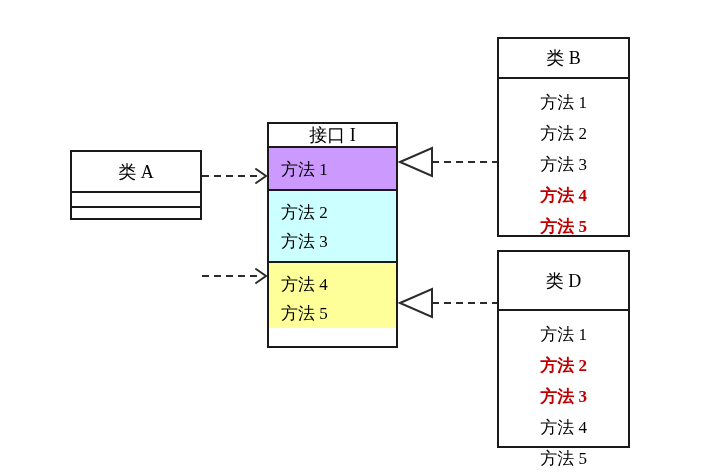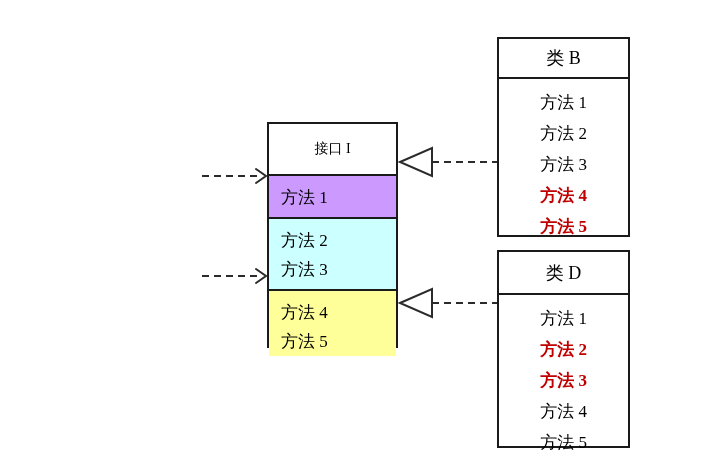--- a/index.html
+++ b/index.html
@@ -66,26 +66,26 @@
 
   
   .interface-box {
     position: absolute;
     left: 267px; top: 122px;
     width: 131px; height: 226px;
     border: 2px solid var(--border, #1a1a1a);
     background: var(--background, #ffffff);
   }
   .iface-title {
-    height: 52px;
+    height: 24px;
     border-bottom: 2px solid var(--border, #1a1a1a);
     display: flex;
     align-items: center;
     justify-content: center;
-    font-size: 14px;
+    font-size: 18px;
     color: var(--normal-text, #000000);
   }
   .iface-sec {
     padding: 7px 0 0 12px;
     font-size: 17px;
     color: var(--normal-text, #000000);
   }
   .iface-sec .m { line-height: 29px; }
   .sec1 {
     height: 43px;
@@ -99,21 +99,21 @@
   }
   .sec3 {
     height: 65px;
     background: var(--method45-bg, #ffff99);
   }
 
   
   .class-b { left: 497px; top: 37px; width: 133px; height: 200px; }
   .class-d { left: 497px; top: 250px; width: 133px; height: 198px; }
   .class-b .title { height: 40px; }
-  .class-d .title { height: 43px; }
+  .class-d .title { height: 59px; }
   .class-body {
     padding-top: 8px;
     text-align: center;
     font-size: 17px;
     color: var(--normal-text, #000000);
   }
   .class-body .m { line-height: 31px; }
   .m.highlight {
     color: var(--highlight-text, #c00000);
     font-weight: bold;
@@ -140,20 +140,25 @@
       <line class="dash-line" x1="432" y1="162" x2="497" y2="162"></line>
       <polygon class="tri-head" points="400,162 432,148 432,176"></polygon>
     </g>
 
     <g>
       <line class="dash-line" x1="432" y1="303" x2="497" y2="303"></line>
       <polygon class="tri-head" points="400,303 432,289 432,317"></polygon>
     </g>
   </svg>
 
+  <div class="uml-class class-a">
+    <div class="title">类 A</div>
+    <div class="compartment-1"></div>
+    <div class="compartment-2"></div>
+  </div>
 
 
   <div class="interface-box">
     <div class="iface-title">接口 I</div>
     <div class="iface-sec sec1">
       <div class="m">方法 1</div>
     </div>
     <div class="iface-sec sec2">
       <div class="m">方法 2</div>
       <div class="m">方法 3</div>

